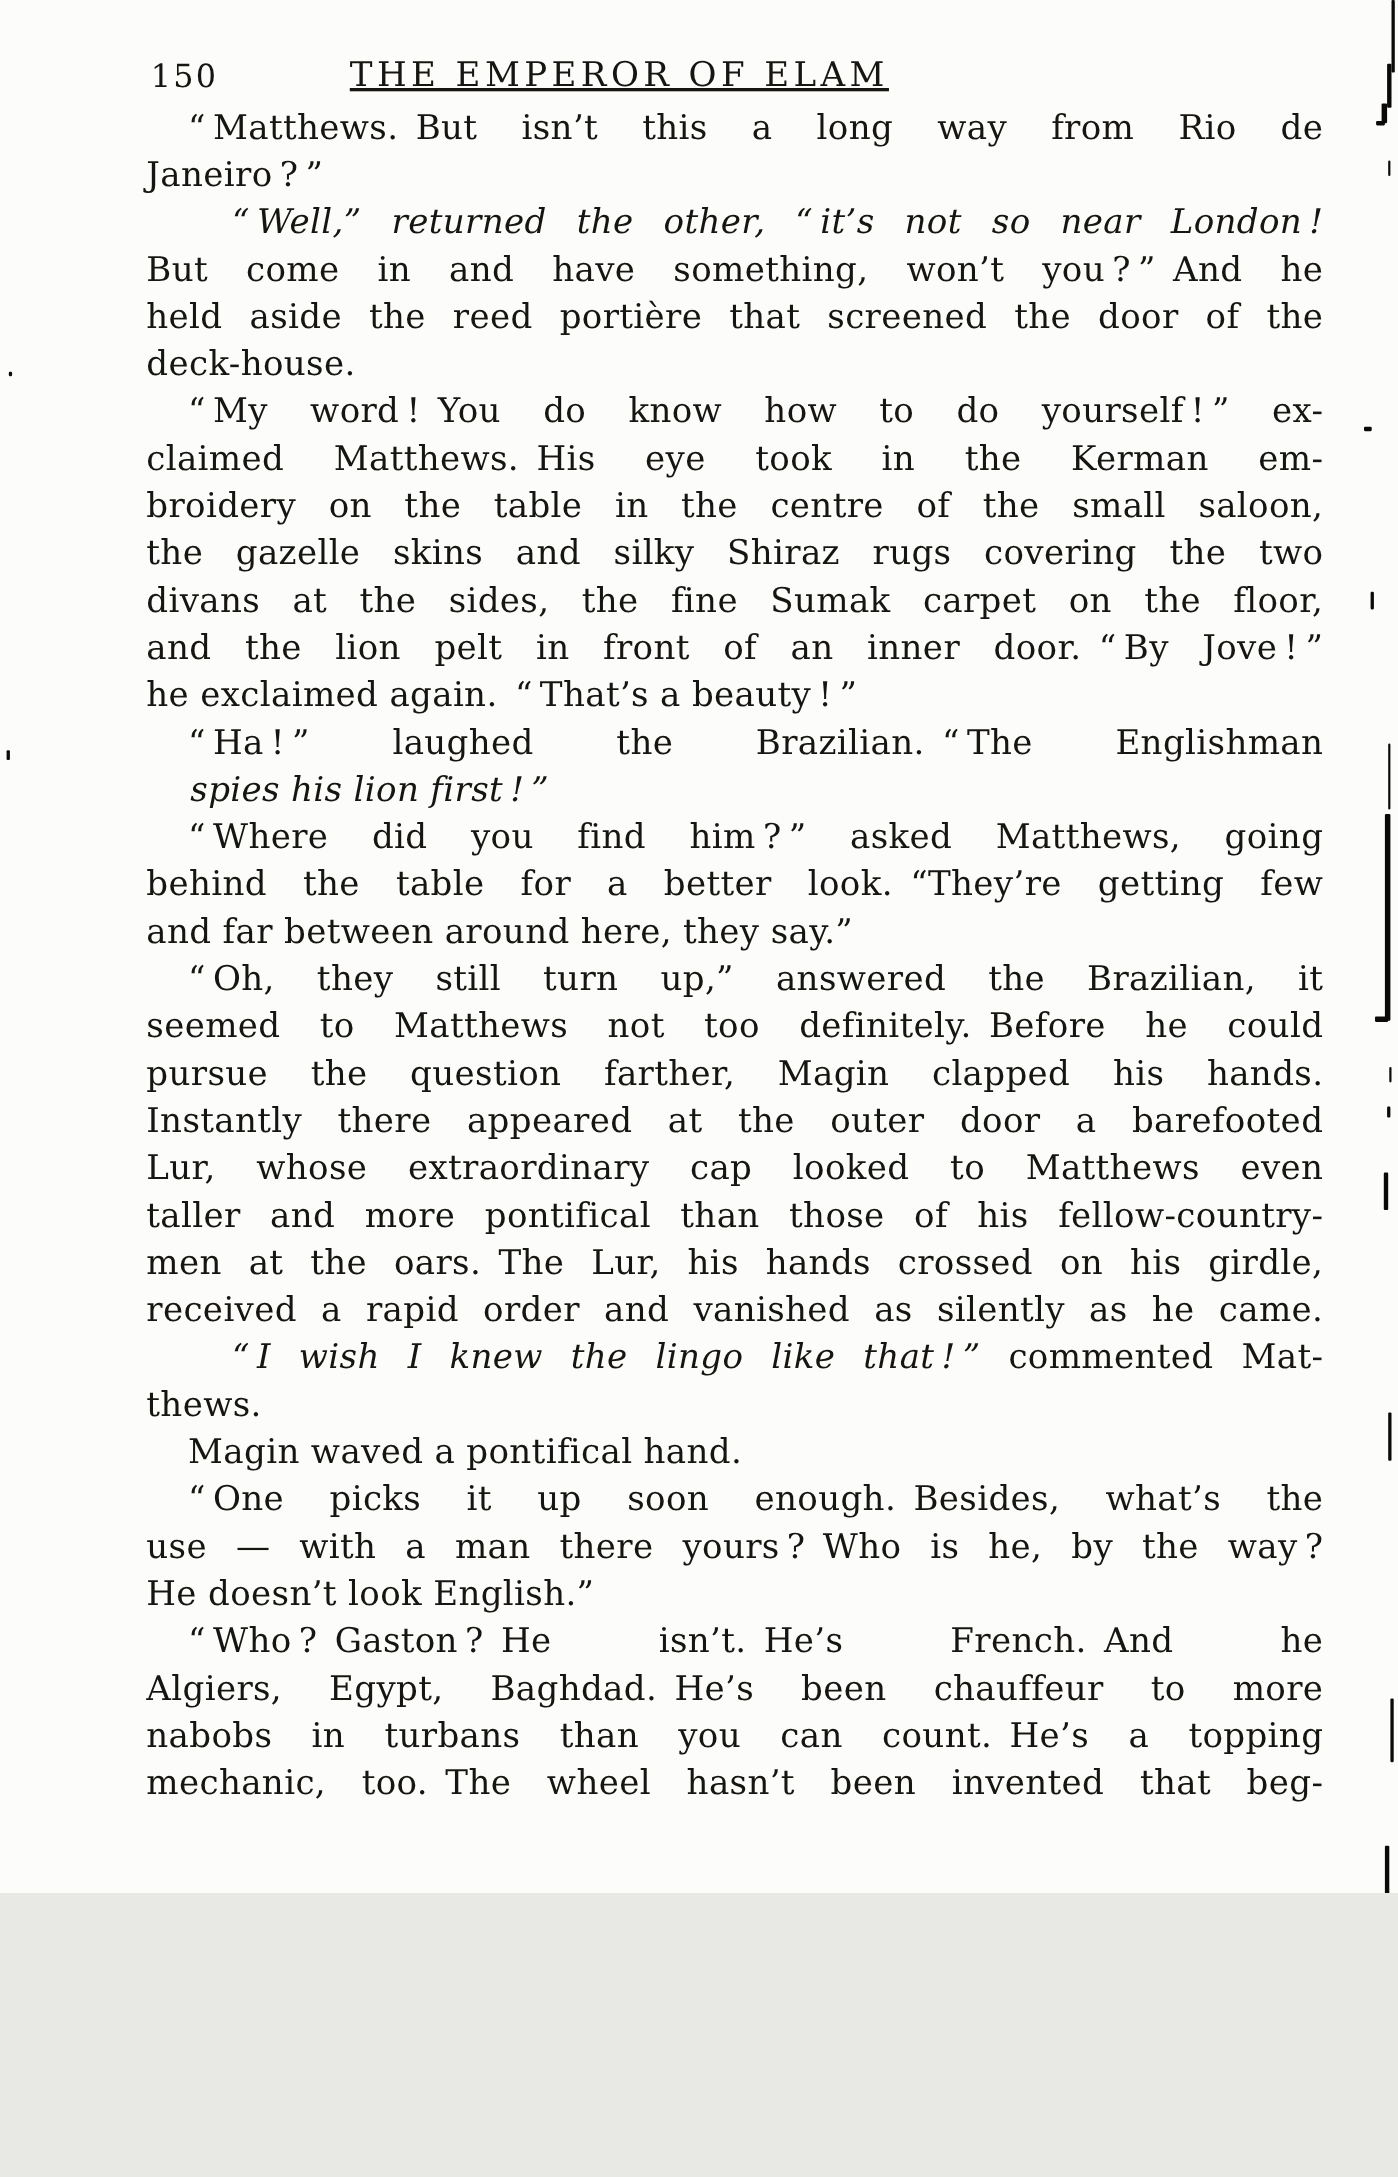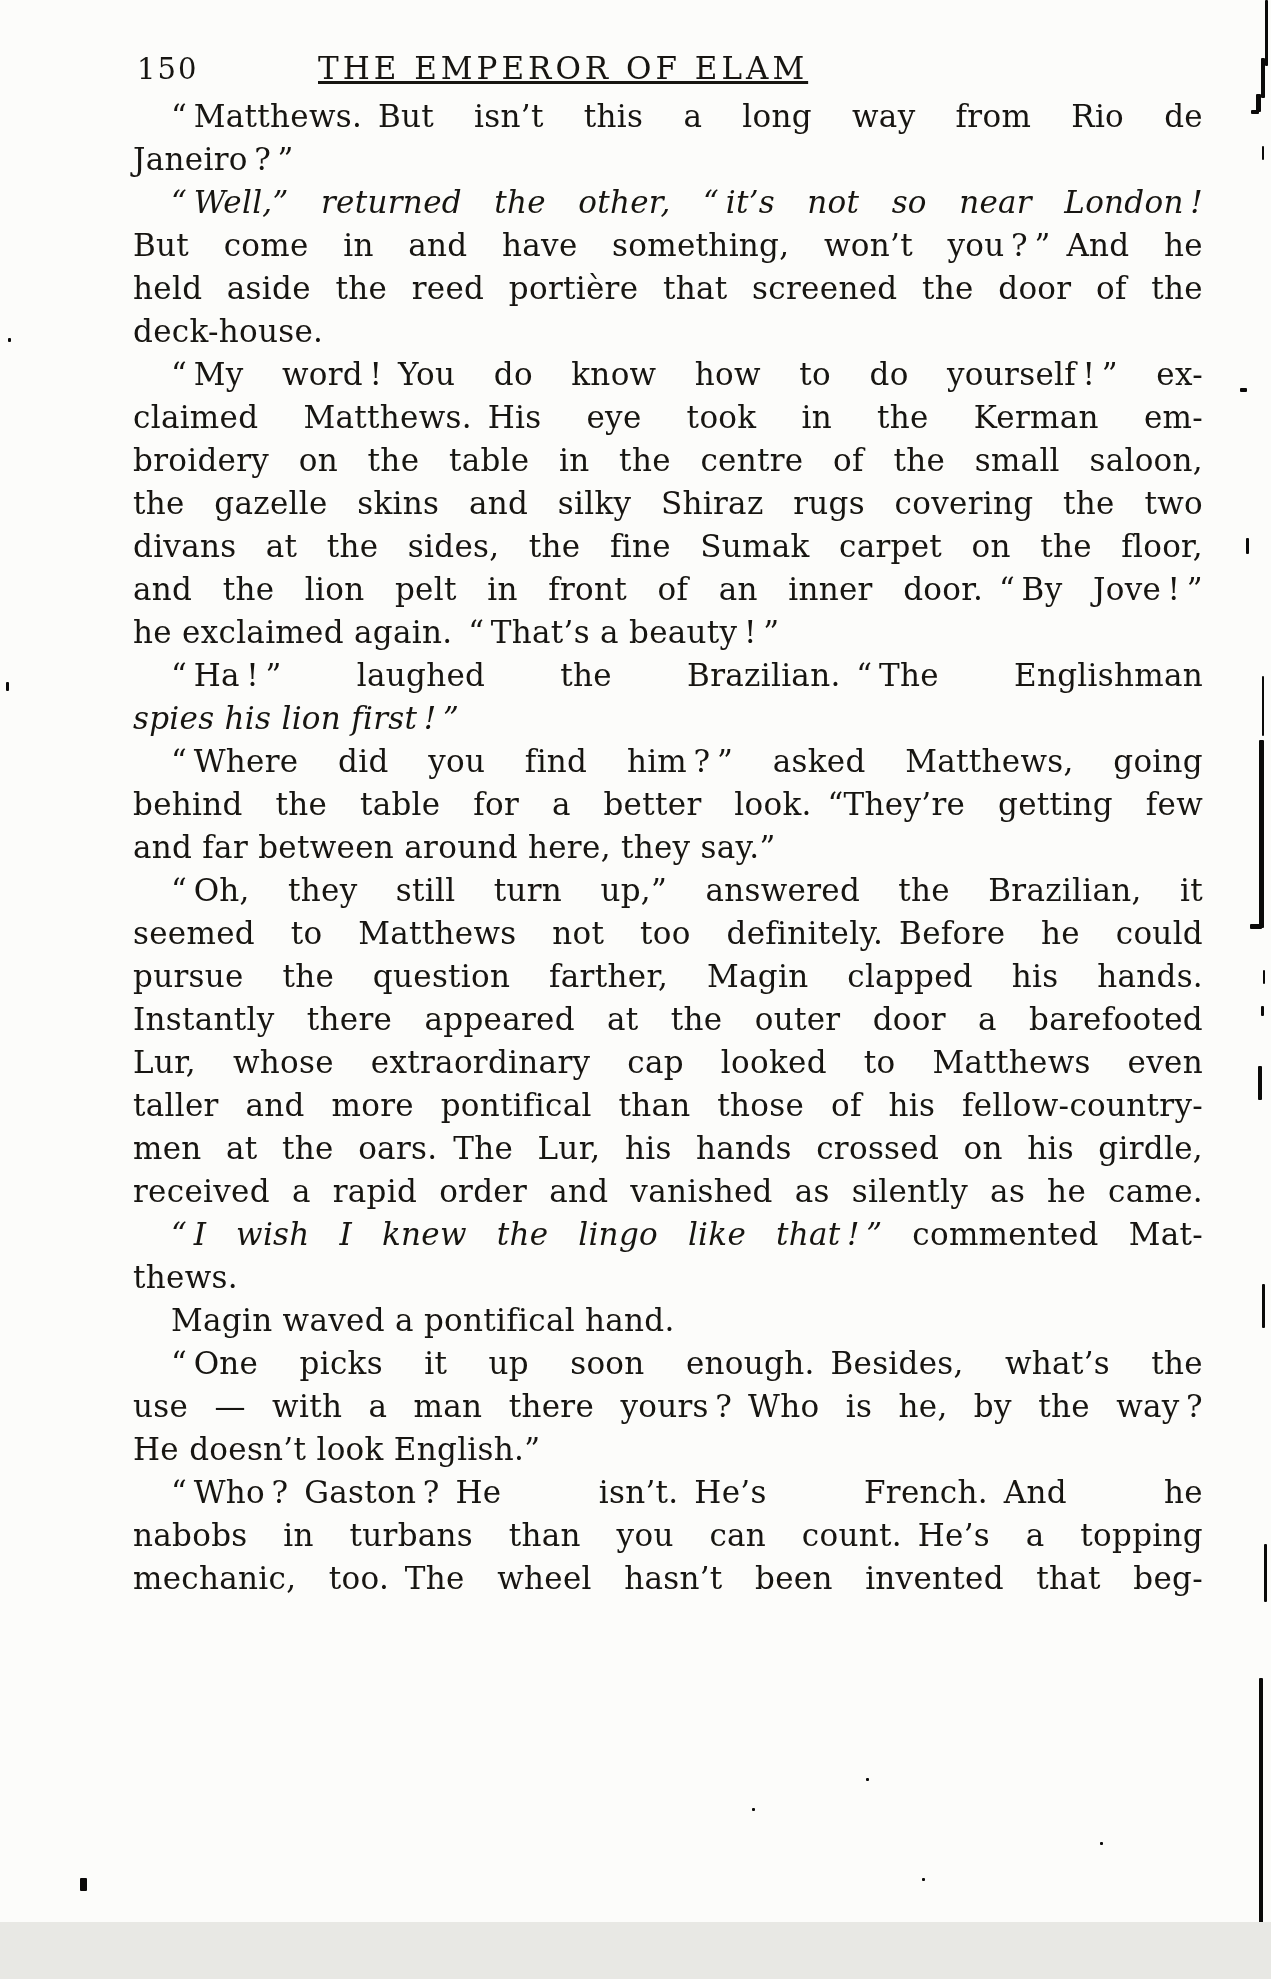--- a/index.html
+++ b/index.html
@@ -1,39 +1,39 @@
 <!DOCTYPE html>
 <html><head>
 <meta charset="utf-8">
 <style>
   html,body{margin:0;padding:0;background:#e8e8e4;}
   .page{
     position:relative;
-    width:1271px;height:1922px;
+    width:1271px;height:1721px;
     background:#fcfcfa;
     color:#171511;
     font-family:"DejaVu Serif","Liberation Serif",serif;
     overflow:hidden;
   }
   .folio{
     position:absolute;left:137px;top:52px;
     font-size:29px;letter-spacing:2px;
   }
   .title{
     position:absolute;left:318px;top:50px;
     font-size:31px;letter-spacing:4px;white-space:nowrap;text-decoration:underline;
   }
   .text-col{
     position:absolute;left:133px;top:95px;width:1070px;
     font-size:31px;line-height:43px;letter-spacing:0.3px;
   }
   .line{text-align:justify;text-align-last:justify;}
   .line.end{text-align:center;text-align-last:left;}
   .line.indent{text-indent:38px;}
-  .it{font-style:italic;}
+  .it{font-style:italic;margin-left:40px;}
   .mark{position:absolute;background:#0b0a09;border-radius:1px;}
   .corner-wedge{
     position:absolute;left:1176px;top:1950px;width:95px;height:29px;
     background:#060606;
     clip-path:polygon(0 100%,100% 15%,100% 100%);
   }
 </style>
 </head>
 <body>
 
@@ -71,20 +71,21 @@
       <div class="line">taller and more pontifical than those of his fellow-country-</div>
       <div class="line">men at the oars. The Lur, his hands crossed on his girdle,</div>
       <div class="line">received a rapid order and vanished as silently as he came.</div>
       <div class="line indent"><span class="it">“ I wish I knew the lingo like that ! ”</span><span> commented Mat-</span></div>
       <div class="line end">thews.</div>
       <div class="line indent end">Magin waved a pontifical hand.</div>
       <div class="line indent">“ One picks it up soon enough. Besides, what’s the</div>
       <div class="line">use — with a man there yours ? Who is he, by the way ?</div>
       <div class="line end">He doesn’t look English.”</div>
       <div class="line indent">“ Who ? Gaston ? He isn’t. He’s French. And he</div>
+      <div class="line">Algiers, Egypt, Baghdad. He’s been chauffeur to more</div>
       <div class="line">nabobs in turbans than you can count. He’s a topping</div>
       <div class="line">mechanic, too. The wheel hasn’t been invented that beg-</div>
     </div>
 
   <div id="artifacts">
       <div class="mark" style="left: 1265px; top: 0px; width: 3px; height: 66px;"></div>
       <div class="mark" style="left: 1261px; top: 58px; width: 4px; height: 40px;"></div>
       <div class="mark" style="left: 1256px; top: 94px; width: 5px; height: 18px;"></div>
       <div class="mark" style="left: 1251px; top: 110px; width: 8px; height: 4px;"></div>
       <div class="mark" style="left: 1262px; top: 146px; width: 2px; height: 14px;"></div>

